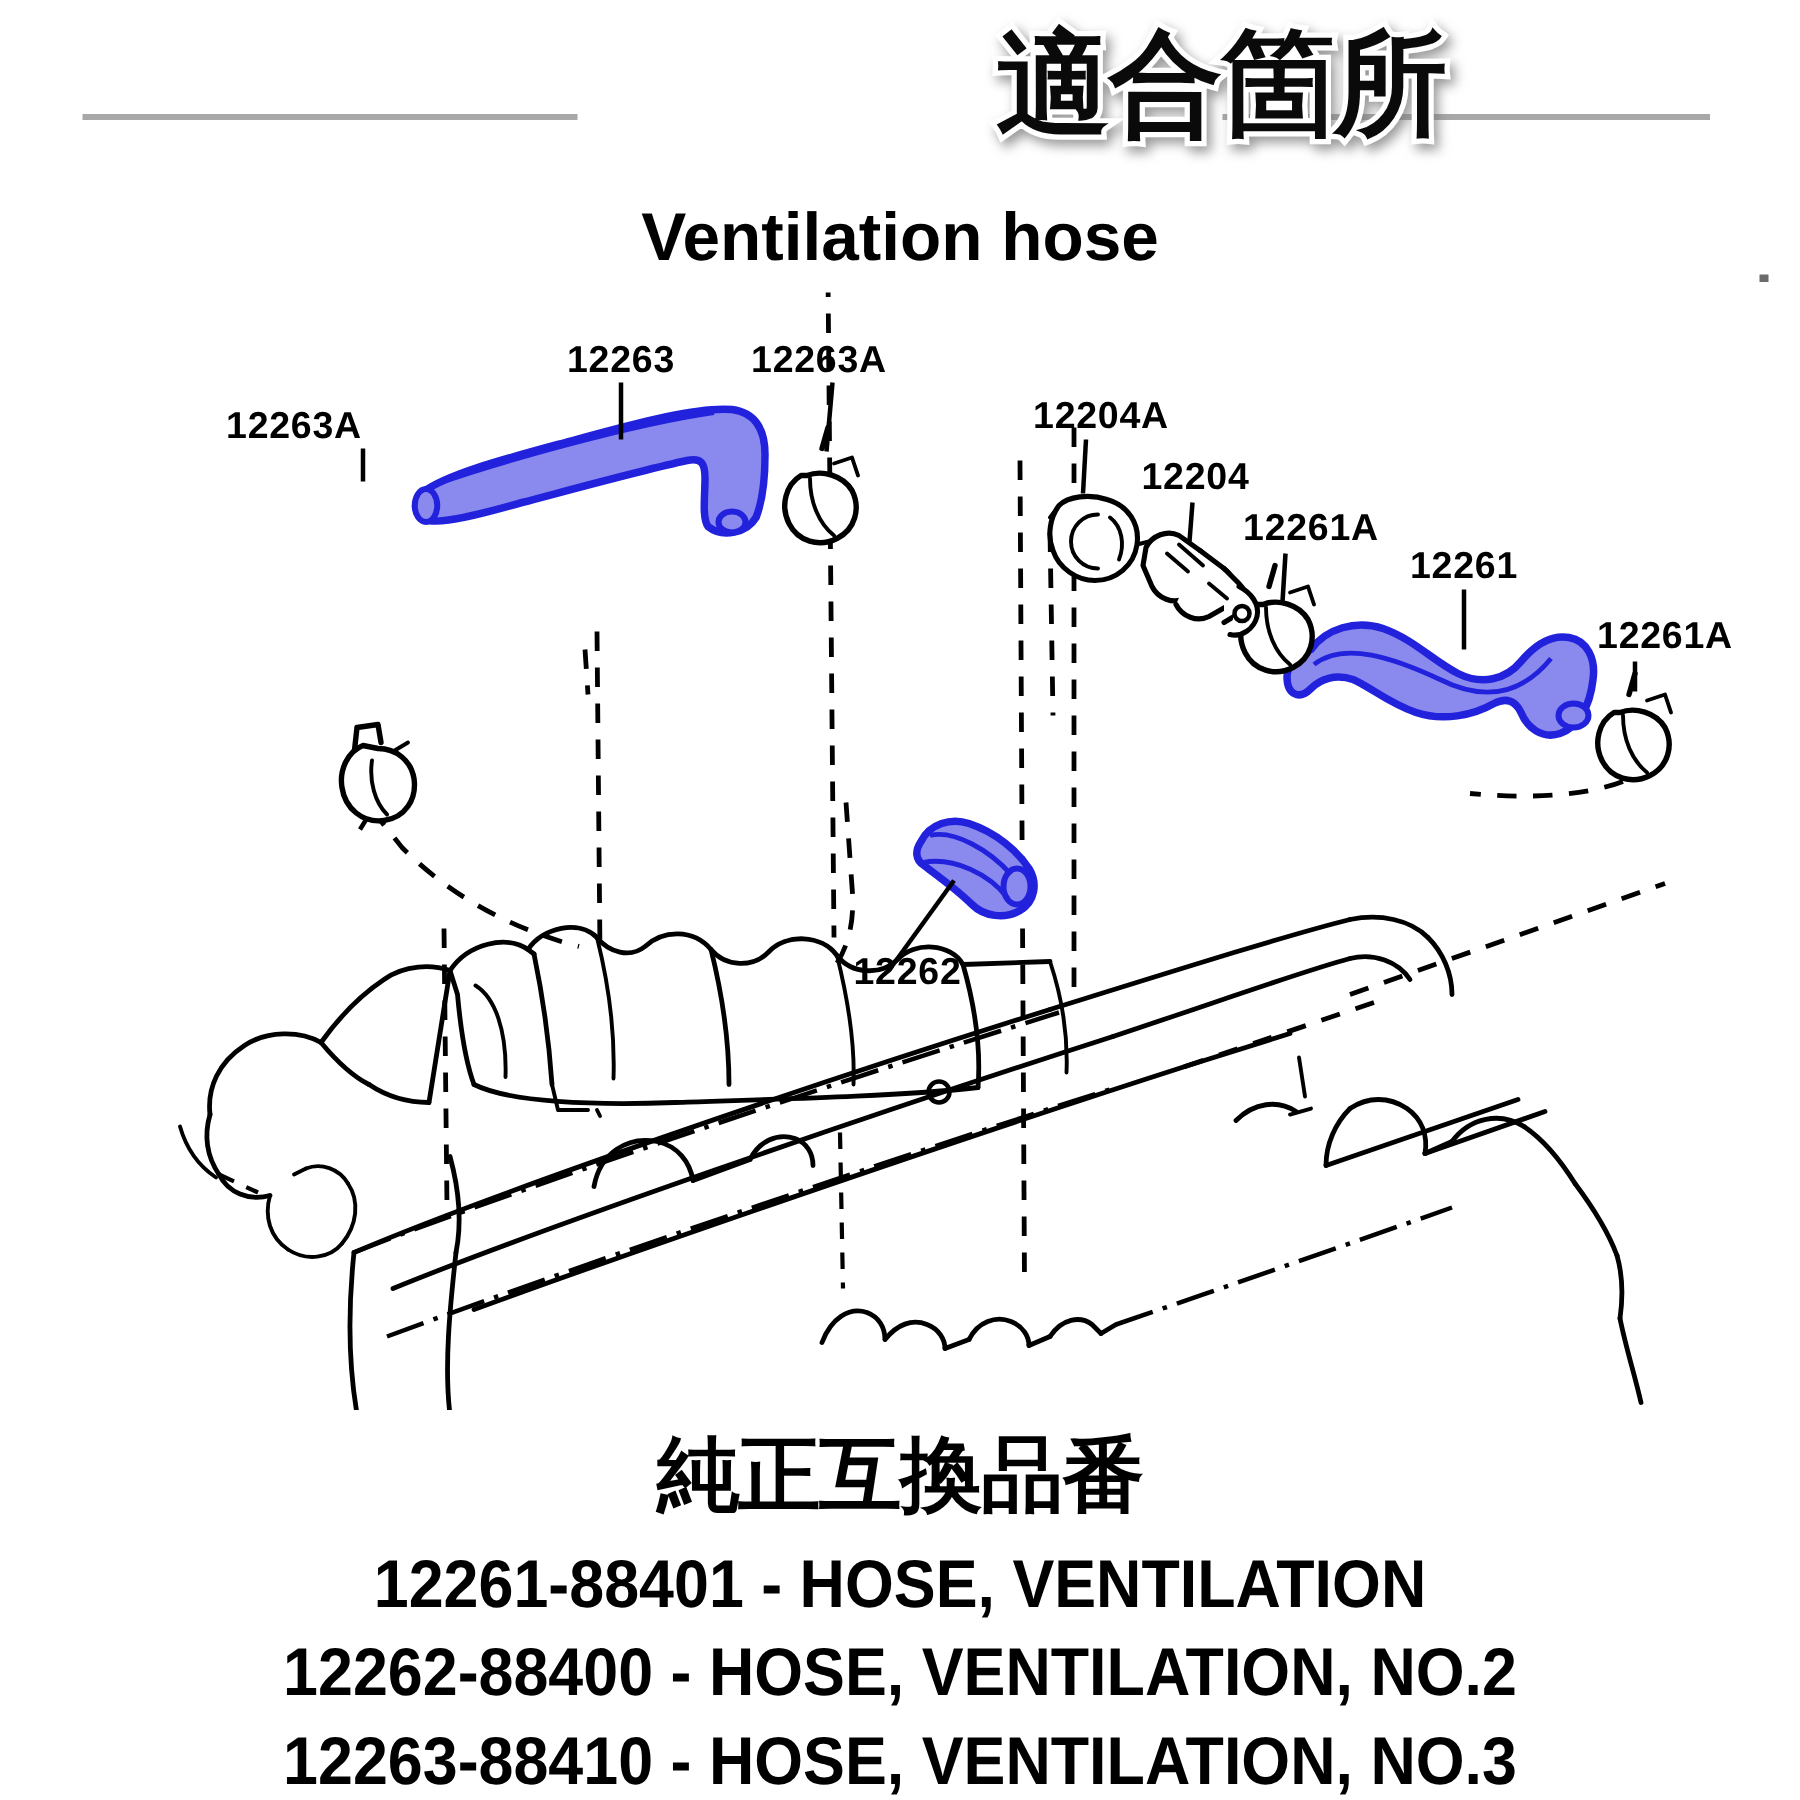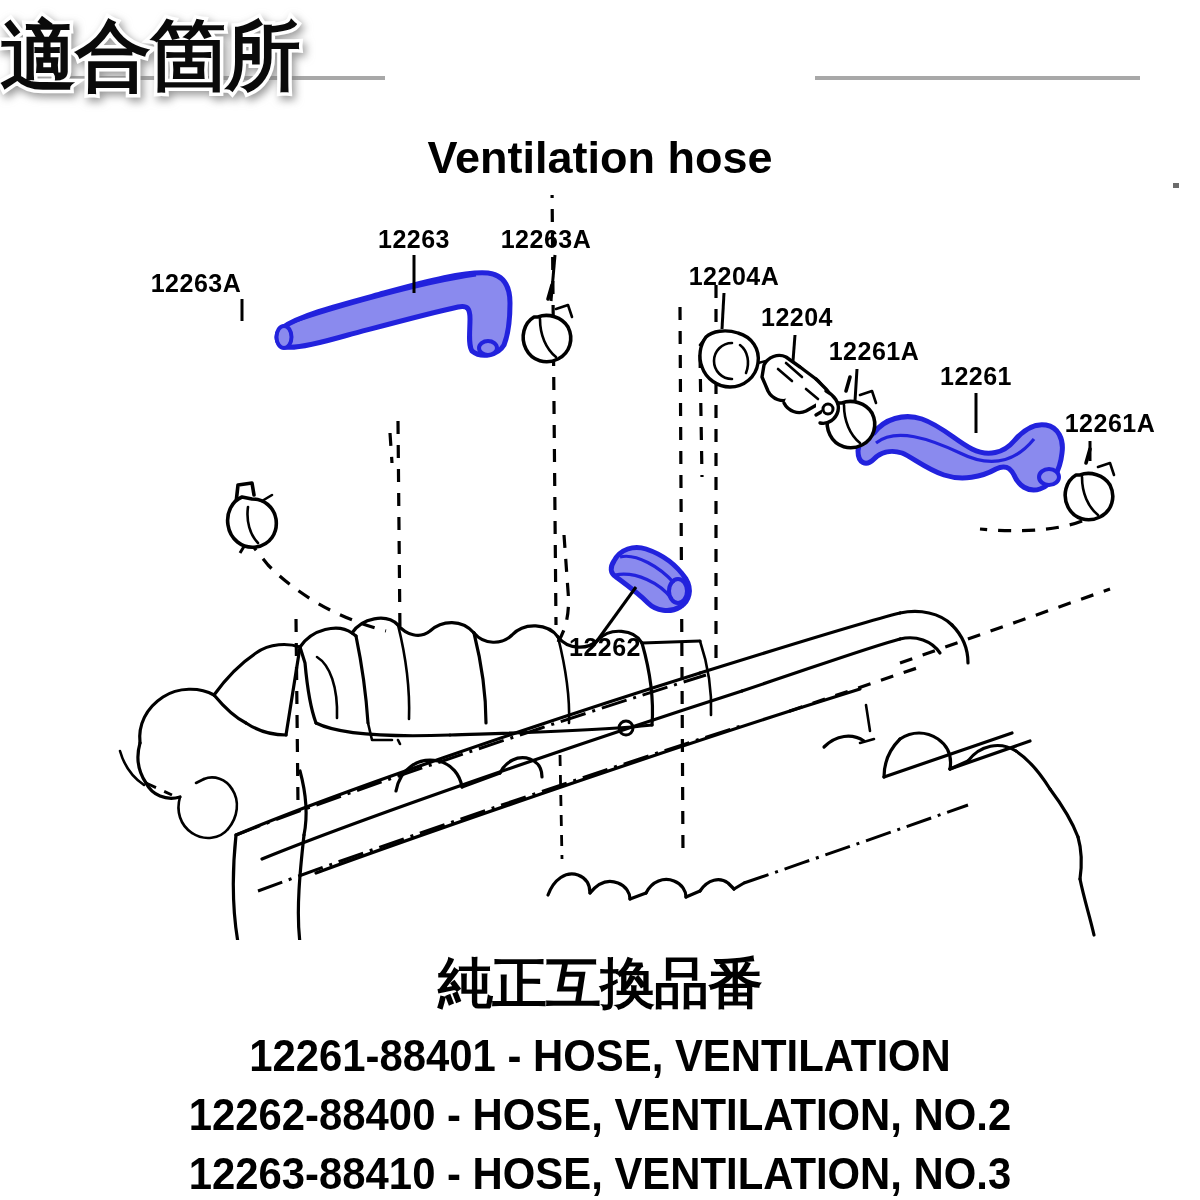--- a/index.html
+++ b/index.html
@@ -28,21 +28,21 @@
     background: #a8a8a8;
     top: 76px;
   }
   .rule.left  { left: 55px;  width: 330px; }
   .rule.right { left: 815px; width: 325px; }
 
   #title-jp {
     position: absolute;
     left: 0; top: 18px;
     width: 964px;
-    text-align: left;
+    text-align: right;
     font-family: "DejaVu Sans", sans-serif;
     font-size: 76px;
     font-weight: 700;
     line-height: 1;
     color: #0a0a0a;
     letter-spacing: -1px;
     -webkit-text-stroke: 7px #ffffff;
     paint-order: stroke fill;
     filter: drop-shadow(3px 4px 4px rgba(120,120,120,0.75));
   }

